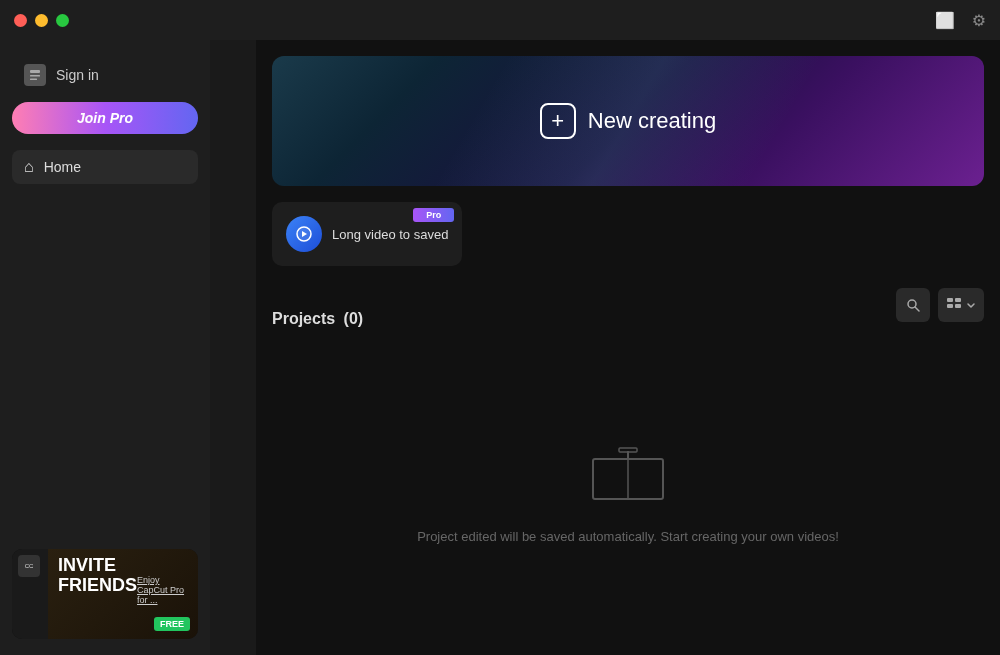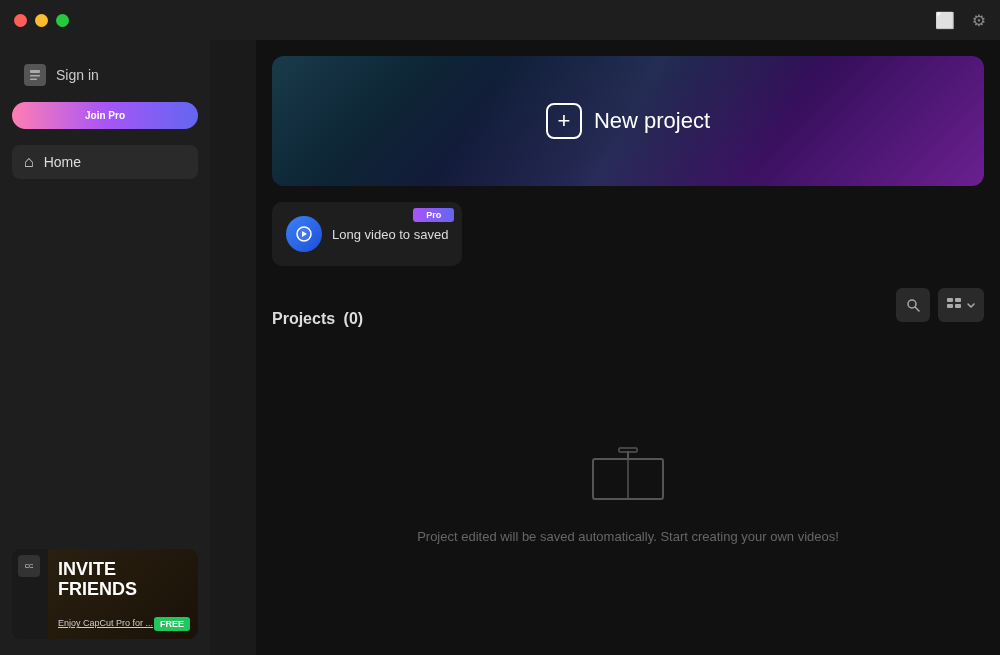--- a/index.html
+++ b/index.html
@@ -93,25 +93,26 @@
       align-items: center;
       justify-content: center;
       font-size: 12px;
       color: #aaa;
     }
     .join-pro-btn {
       background: linear-gradient(90deg, #ff7eb3, #a855f7, #6366f1);
       border: none;
       border-radius: 20px;
       color: #fff;
-      font-size: 10px;
+      font-size: 14px;
       font-weight: 600;
       padding: 8px 16px;
       cursor: pointer;
       width: 100%;
+      font-style: italic;
     }
     .home-item {
       display: flex;
       align-items: center;
       gap: 10px;
       padding: 8px 12px;
       border-radius: 8px;
       background: #2a2a2a;
       cursor: pointer;
       color: #ddd;
@@ -147,21 +148,20 @@
       font-size: 8px;
       color: #aaa;
       display: flex;
       align-items: center;
       justify-content: center;
     }
     .invite-content {
       flex: 1;
       background: linear-gradient(135deg, #2a2010 0%, #1a1208 100%);
       display: flex;
-      flex-direction: column;
       justify-content: center;
       padding: 7px 10px;
       position: relative;
     }
     .invite-title {
       font-size: 18px;
       font-weight: 900;
       color: #fff;
       line-height: 1.1;
       text-transform: uppercase;
@@ -397,21 +397,21 @@
         <div class="invite-subtitle">Enjoy CapCut Pro for ...</div>
         <div class="free-badge">FREE</div>
       </div>
     </div>
   </div>
 
   <div class="content">
 
     <div class="new-project-banner">
       <div class="new-project-plus">+</div>
-      <span class="new-project-label">New project</span>
+      <span class="new-project-label">New creating</span>
     </div>
 
     <div class="feature-cards">
       <div class="feature-card">
         <div class="pro-badge">Pro</div>
         <div class="feature-card-icon">
           <svg width="18" height="18" viewBox="0 0 18 18" fill="none">
             <circle cx="9" cy="9" r="7" stroke="white" stroke-width="1.5" fill="rgba(255,255,255,0.1)"></circle>
             <path d="M7 6l5 3-5 3V6z" fill="white"></path>
           </svg>

